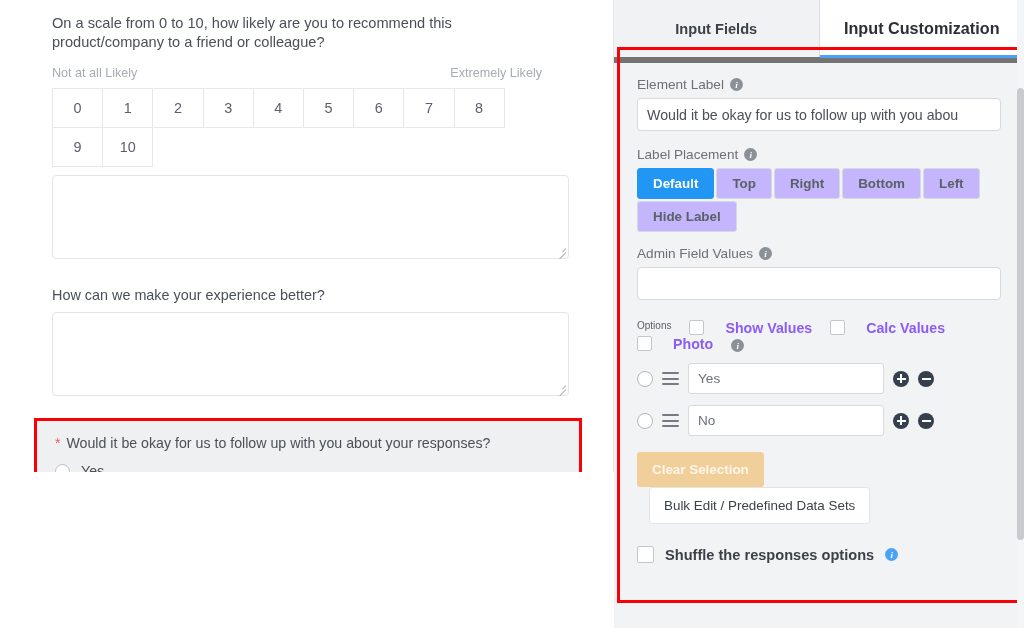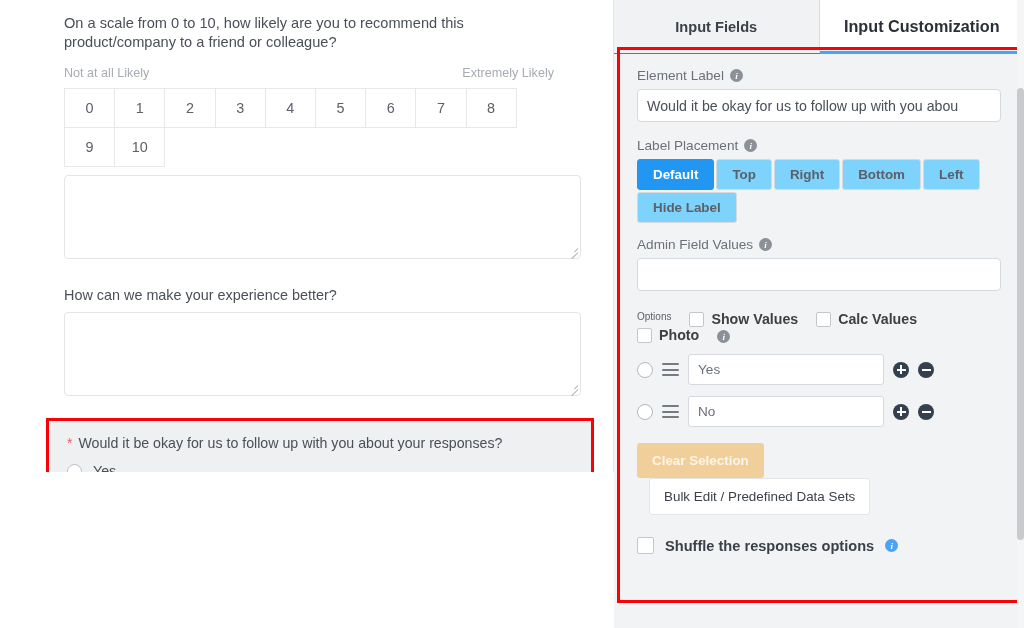--- a/index.html
+++ b/index.html
@@ -17,21 +17,21 @@
     position: relative;
     display: flex;
   }
 
   
   .form-pane {
     width: 614px;
     height: 472px;
     background: #ffffff;
     position: relative;
-    padding: 0 0 0 12px;
+    padding: 0 0 0 0;
     overflow: hidden;
   }
   .form-inner { padding: 8px 28px 0 52px; }
 
   .q-title {
     font-size: 14.6px;
     line-height: 19px;
     color: #4a4f58;
     margin: 6px 0 0 0;
     max-width: 470px;
@@ -158,23 +158,23 @@
   
   .settings-pane {
     width: 410px;
     height: 628px;
     background: #f2f3f5;
     position: relative;
   }
 
   .tabs {
     display: flex;
-    height: 54px;
+    height: 63px;
     background: #f1f2f4;
-    border-bottom: 1px solid #737373;
+    border-bottom: 6px solid #737373;
   }
   .tab {
     flex: 1;
     display: flex;
     align-items: center;
     justify-content: center;
     font-size: 14.6px;
     font-weight: bold;
     color: #3c4149;
     cursor: pointer;
@@ -281,21 +281,21 @@
   }
 
   .spacer-16 { height: 16px; }
   .spacer-12 { height: 12px; }
 
   .btn-group { display: flex; flex-wrap: wrap; width: 100%; }
   .bg-btn {
     height: 31px;
     padding: 0 15px;
     border: 1px solid #d6d9dd;
-    background: #7dd3fc;
+    background: #c4b5fd;
     color: #5b6069;
     font-size: 13.4px;
     font-family: "Liberation Sans", sans-serif;
     font-weight: bold;
     display: flex;
     align-items: center;
     justify-content: center;
     cursor: pointer;
     border-radius: 3px;
     margin: 0 2px 2px 0;
@@ -313,26 +313,26 @@
     gap: 0;
     margin-top: 4px;
   }
   .options-word {
     font-size: 10px;
     color: #5b6069;
     margin-right: 18px;
   }
   .cb-item {
     display: flex;
-    align-items: flex-end;
-    gap: 7px;
+    align-items: flex-start;
+    gap: 21px;
     margin-right: 18px;
     font-size: 14.2px;
     font-weight: bold;
-    color: #404040;
+    color: #8b5cf6;
     cursor: pointer;
   }
   .cb-box {
     width: 15px; height: 15px;
     border: 1px solid #c3c7cc;
     background: #fff;
     border-radius: 2px;
     flex: 0 0 auto;
   }
   .opt-info { margin-top: 3px; }

